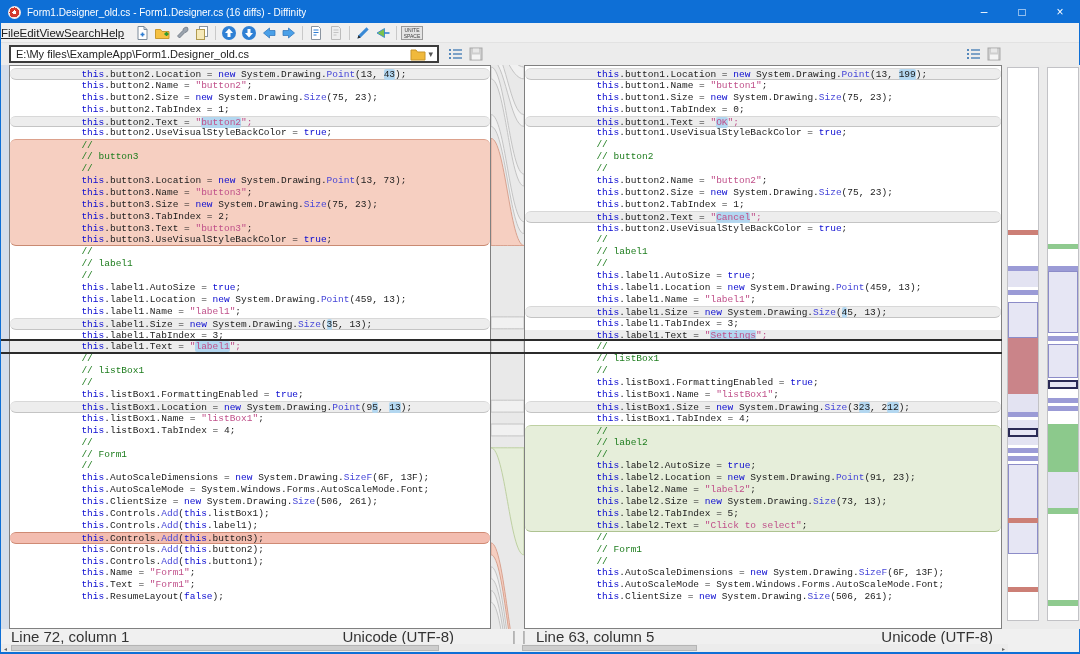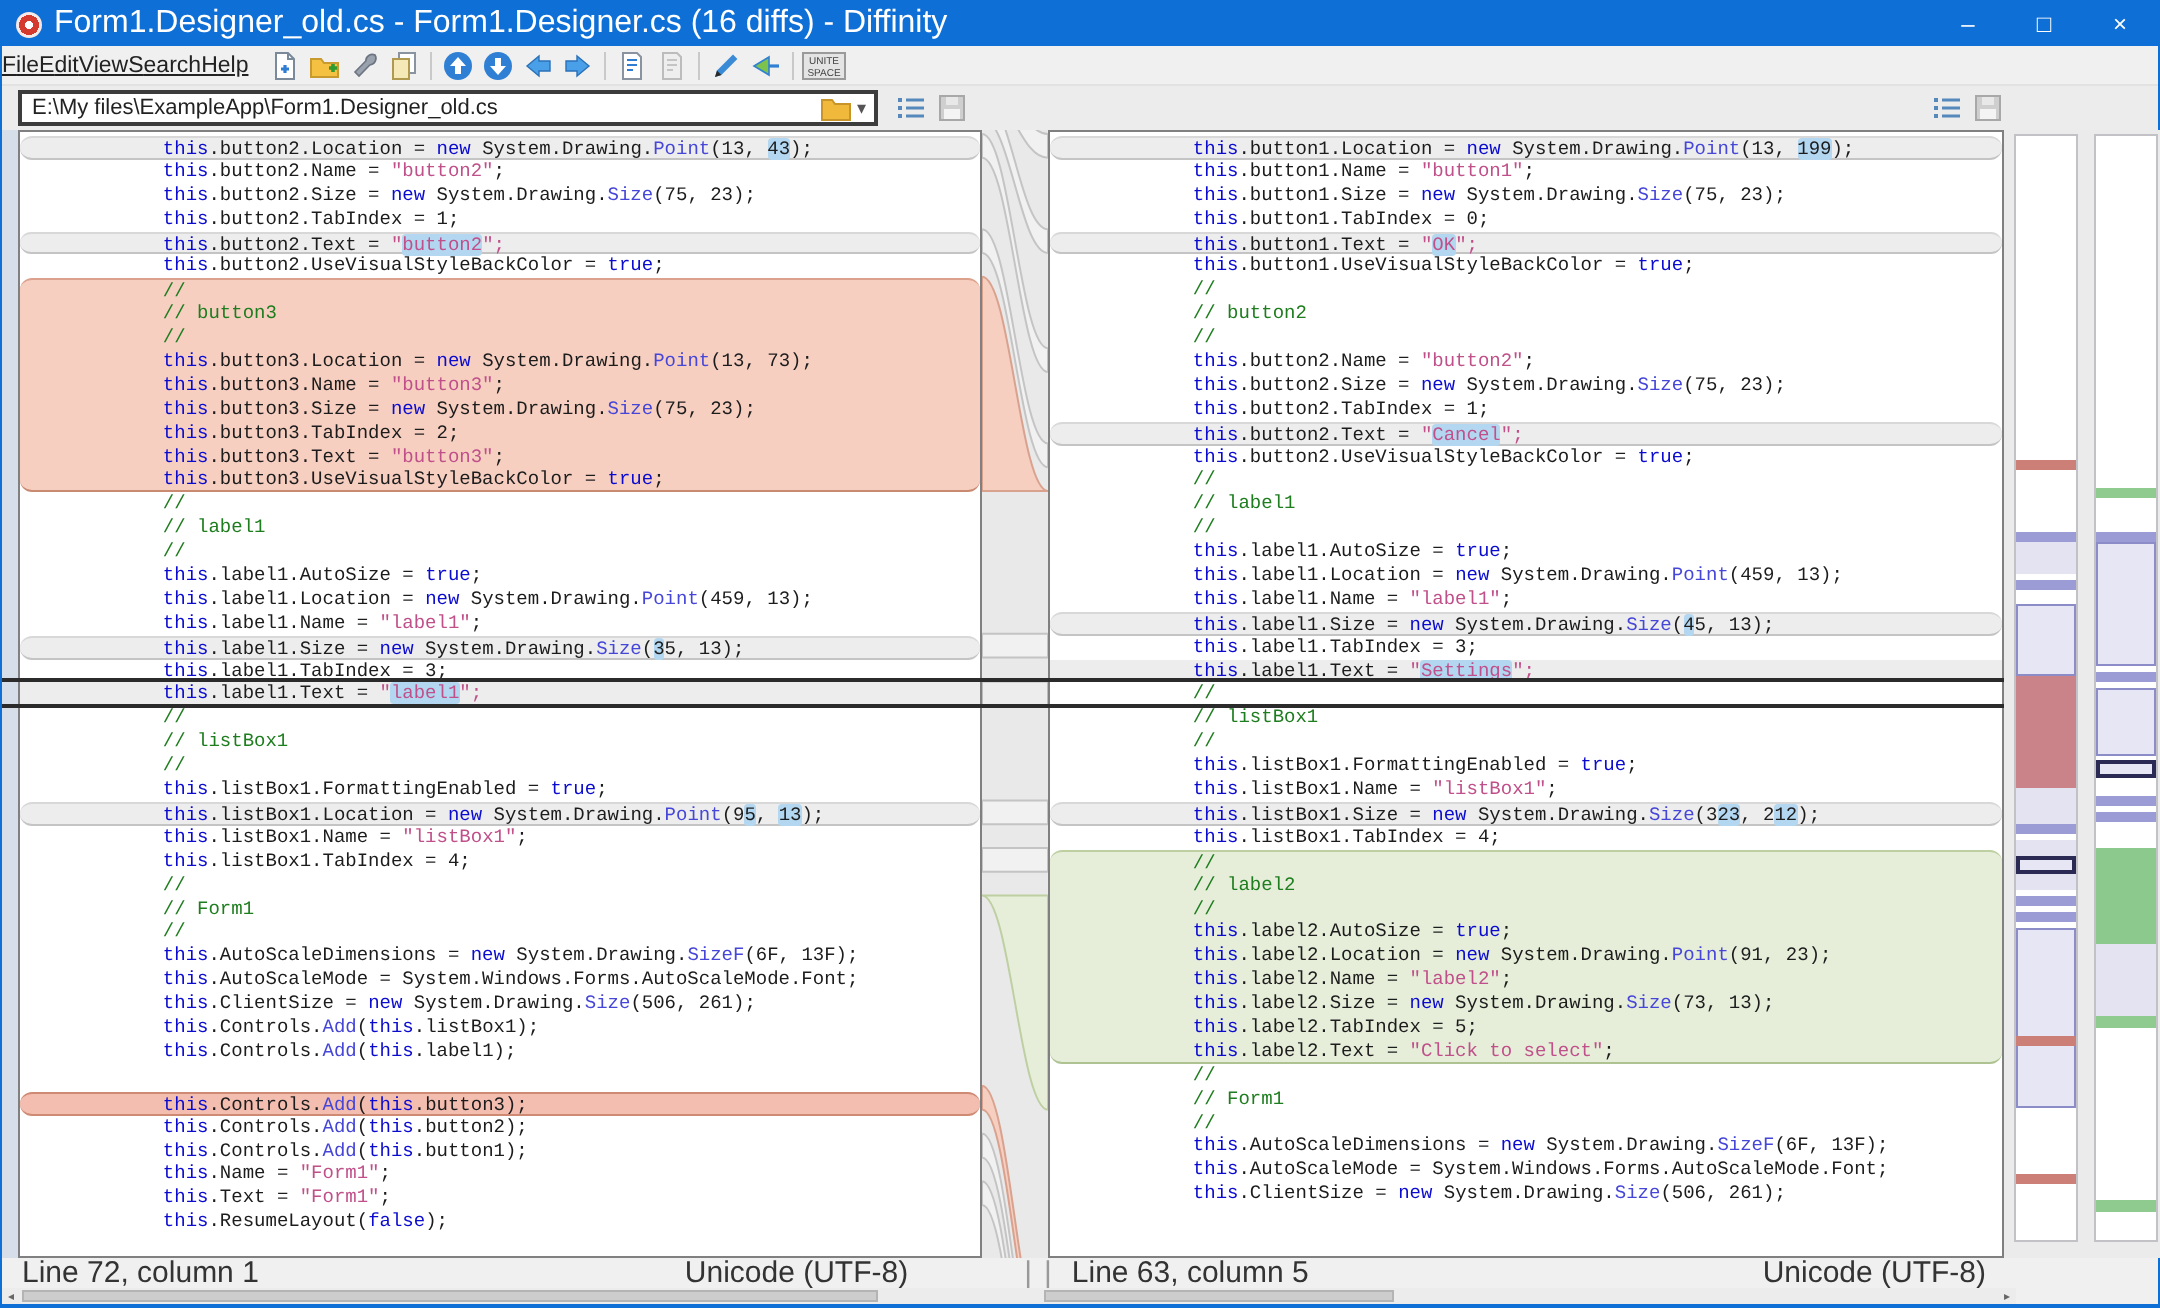--- a/index.html
+++ b/index.html
@@ -8,21 +8,21 @@
     position:relative; width:1080px; height:654px;
     font-family:"Liberation Sans", sans-serif;
     border:1px solid #0e6fd6; background:#f0f0f0;
   }
   
   #titlebar { position:absolute; left:0; top:0; width:100%; height:22px;
     background:#0e6fd6; color:#fff; display:flex; align-items:center; }
   #app-icon { width:13px; height:13px; margin:0 6px 0 7px; border-radius:50%;
     background:radial-gradient(circle at 50% 50%, #fff 0 2px, #d43a2e 2px 5px, #f6e9e7 5px 6.5px);
     flex:0 0 auto; }
-  #title-text { font-size:16px; white-space:nowrap; overflow:hidden; }
+  #title-text { font-size:10px; white-space:nowrap; overflow:hidden; }
   #win-controls { margin-left:auto; display:flex; height:100%; }
   .win-btn { width:38px; height:100%; display:flex; align-items:center; justify-content:center;
     font-size:12px; color:#fff; }
   
   #menurow { position:absolute; left:0; top:22px; width:100%; height:20px;
     background:#f0f0f0; display:flex; align-items:center; border-bottom:1px solid #e2e2e2; }
   .menu-item { font-size:11.5px; color:#222; padding:2px 0;text-decoration:underline; }
   .menu-item u { text-decoration:underline; }
   #toolbar { display:flex; align-items:center; margin-left:8px; }
   .tb-btn { width:20px; height:18px; display:flex; align-items:center; justify-content:center; }
@@ -46,21 +46,21 @@
   .code { position:absolute; left:0; top:2px; width:100%;
     font-family:"Liberation Mono","DejaVu Sans Mono",monospace; font-size:9.5px; }
   .cl { height:11.9px; line-height:11.9px; white-space:pre; padding-left:3px; }
   .sy-p { color:#1c1c1c; } .sy-k { color:#0b0bd0; } .sy-t { color:#4646d8; }
   .sy-s { color:#c0508a; } .sy-c { color:#1e7d1e; }
   .ihl { background:#b3d7f0; border-radius:2px; }
   .cl.mod { background:#ededed; border-top:1px solid #d8d8d8; border-bottom:1px solid #c4c4c4; border-radius:6px; }
   .cl.del, .cl.delfirst, .cl.dellast { background:#f6cfc1; }
   .cl.delfirst { border-top:1px solid #dca18c; border-radius:6px 6px 0 0; }
   .cl.dellast  { border-bottom:1px solid #c98a72; border-radius:0 0 6px 6px; }
-  .cl.delline { background:#f3bdb0; border-top:1px solid #cf8a74; border-bottom:1px solid #cf8a74; border-radius:6px;margin-top:14px; }
+  .cl.delline { background:#f3bdb0; border-top:1px solid #cf8a74; border-bottom:1px solid #cf8a74; border-radius:6px; }
   .cl.add, .cl.addfirst, .cl.addlast { background:#e6eeda; }
   .cl.addfirst { border-top:1px solid #bed0a2; border-radius:6px 6px 0 0; }
   .cl.addlast  { border-bottom:1px solid #aec391; border-radius:0 0 6px 6px; }
   .cl.cur { background:#ededed; }
   #gutter { position:absolute; left:490px; top:0; width:33px; height:564px; background:#e9e9e9; }
   #cur-line-top, #cur-line-bottom { position:absolute; left:0; width:1001px; height:2px;
     background:#2b2b2b; z-index:6; }
   #cur-line-top { top:338px; } #cur-line-bottom { top:351px; }
   
   #minimap { position:absolute; left:1001px; top:0; width:79px; height:564px; background:#ebebeb; }

